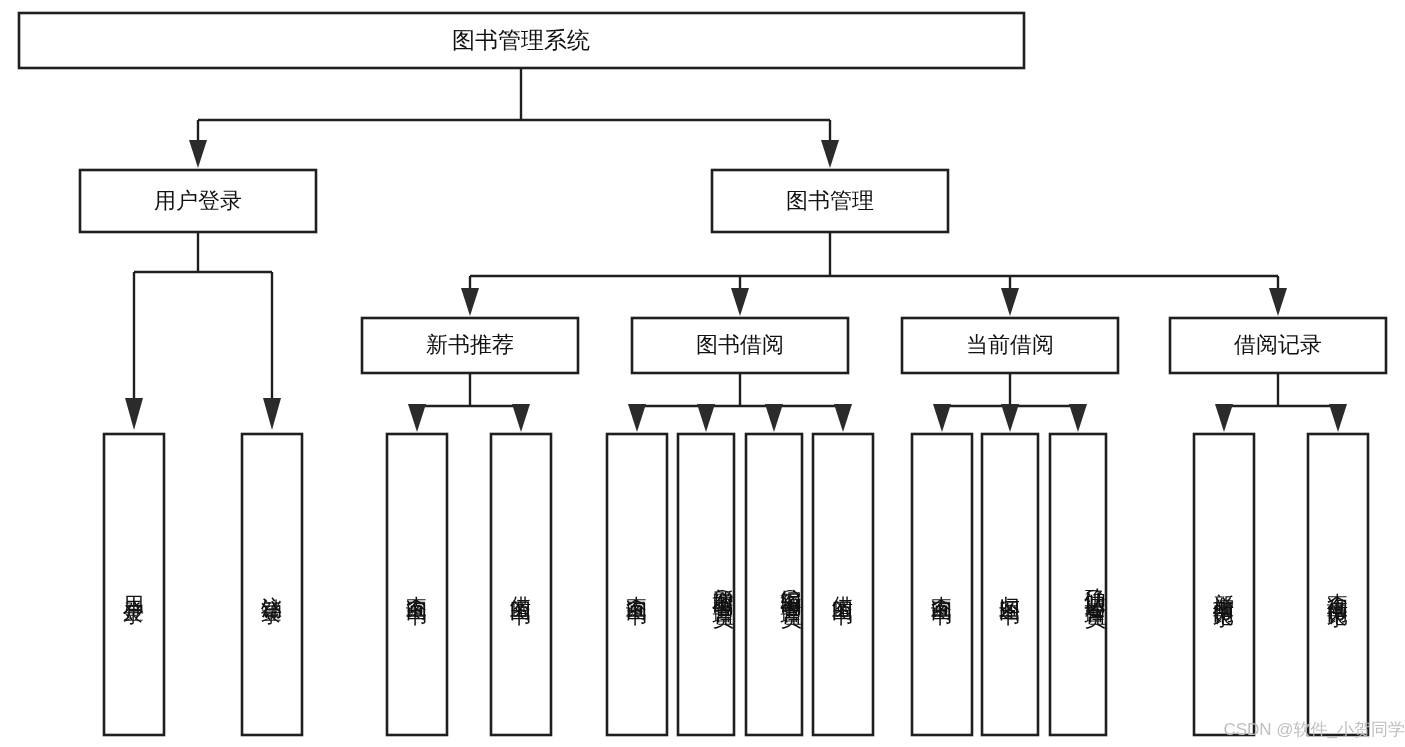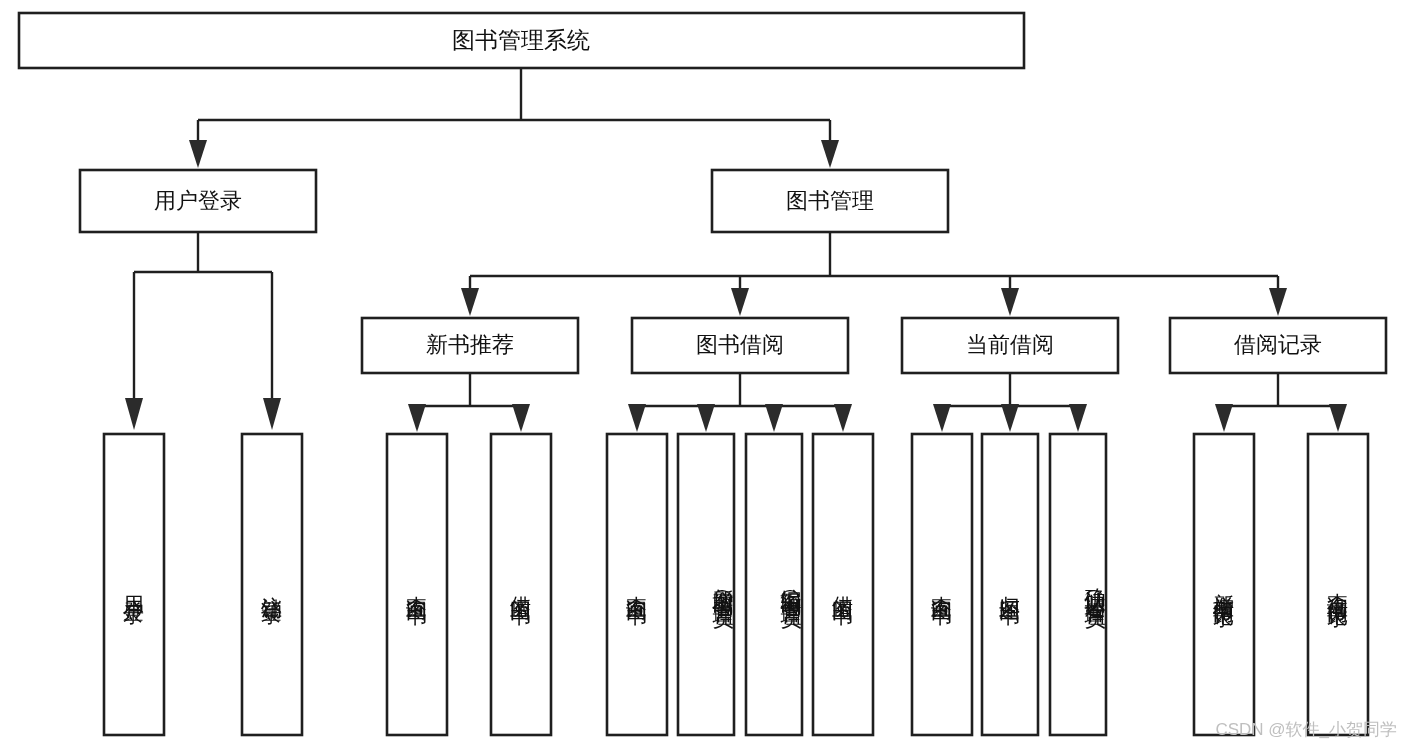--- a/index.html
+++ b/index.html
@@ -66,21 +66,21 @@
     line-height: 1.0;
     color: #111111;
     letter-spacing: 3px;
     white-space: nowrap;
     text-align: center;
     pointer-events: none;
     user-select: none;
   }
   .watermark {
     position: absolute;
-    right: 8px;
+    right: 0;
     bottom: 6px;
     font-family: "Liberation Sans", "DejaVu Sans", sans-serif;
     font-size: 17px;
     color: #bfbfbf;
     white-space: nowrap;
     user-select: none;
   }
 </style>
 </head>
 <body>

